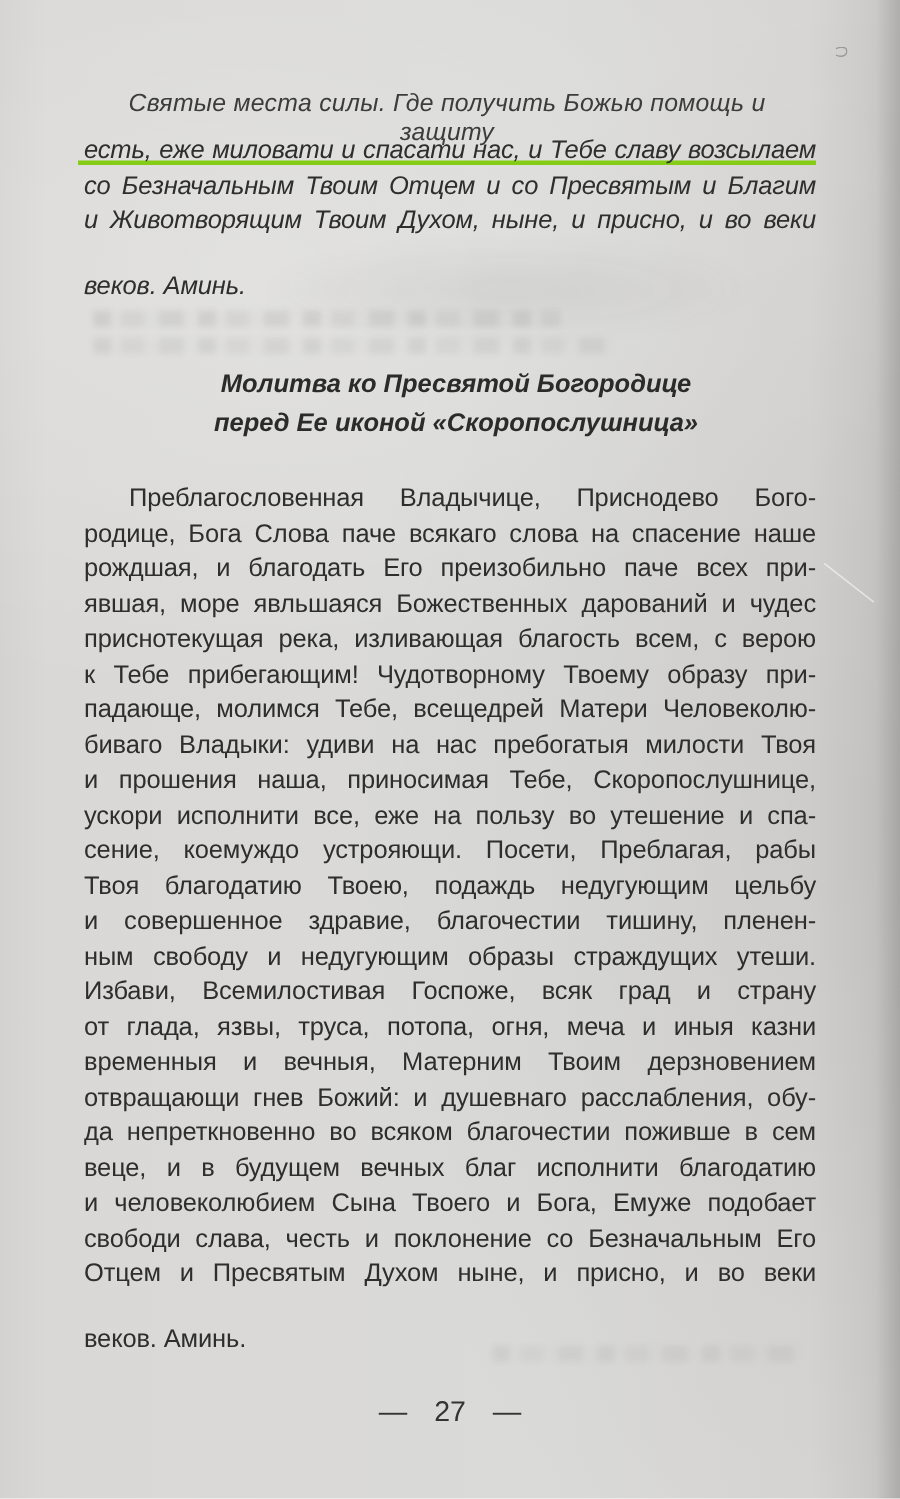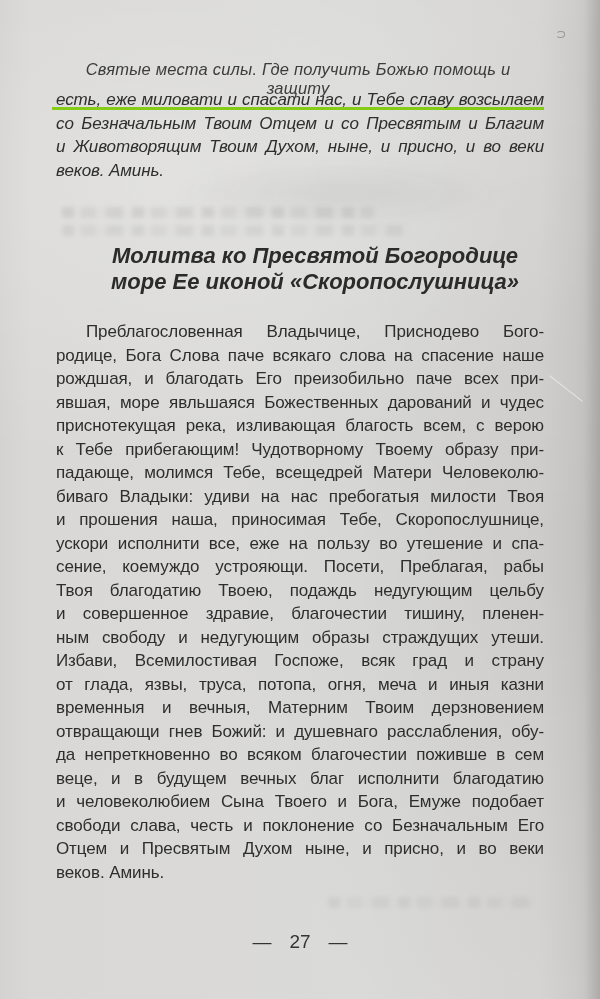--- a/index.html
+++ b/index.html
@@ -33,31 +33,31 @@
     position: absolute;
     left: 56px; width: 488px;
     color: #2e2e2e;
     font-size: 17px;
     line-height: 23.5px;
     letter-spacing: -0.1px;
   }
   .para-end   { top: 88px; font-style: italic; }
   .para-main  { top: 320px; }
   .tline { text-align: justify; text-align-last: justify; }
-  .tline-last { text-align-last: left; }
+  .tline-last { text-align-last: left; margin-top: 20px; }
   .tline-indent { text-indent: 30px; }
 
   
   .section-heading {
     position: absolute;
-    top: 243px; left: 71px; width: 488px;
+    top: 243px; left: 60px; width: 488px;
     text-align: center;
     font-weight: bold;
     font-style: italic;
-    font-size: 22px;
+    font-size: 17px;
     line-height: 26px;
     color: #2b2b2b;
   }
 
   
   .page-number {
     position: absolute;
     top: 931px; left: 56px; width: 488px;
     display: flex; justify-content: center; align-items: center;
     gap: 18px;
@@ -122,21 +122,21 @@
 
   <div class="textblock para-end">
       <div class="tline">есть, еже миловати и спасати нас, и Тебе славу возсылаем</div>
       <div class="tline">со Безначальным Твоим Отцем и со Пресвятым и Благим</div>
       <div class="tline">и Животворящим Твоим Духом, ныне, и присно, и во веки</div>
       <div class="tline tline-last">веков. Аминь.</div>
     </div>
 
   <div class="section-heading">
     <div>Молитва ко Пресвятой Богородице</div>
-    <div>море Ее иконой «Скоропослушница»</div>
+    <div>перед Ее иконой «Скоропослушница»</div>
   </div>
 
   <div class="textblock para-main">
       <div class="tline tline-indent">Преблагословенная Владычице, Приснодево Бого-</div>
       <div class="tline">родице, Бога Слова паче всякаго слова на спасение наше</div>
       <div class="tline">рождшая, и благодать Его преизобильно паче всех при-</div>
       <div class="tline">явшая, море явльшаяся Божественных дарований и чудес</div>
       <div class="tline">приснотекущая река, изливающая благость всем, с верою</div>
       <div class="tline">к Тебе прибегающим! Чудотворному Твоему образу при-</div>
       <div class="tline">падающе, молимся Тебе, всещедрей Матери Человеколю-</div>

